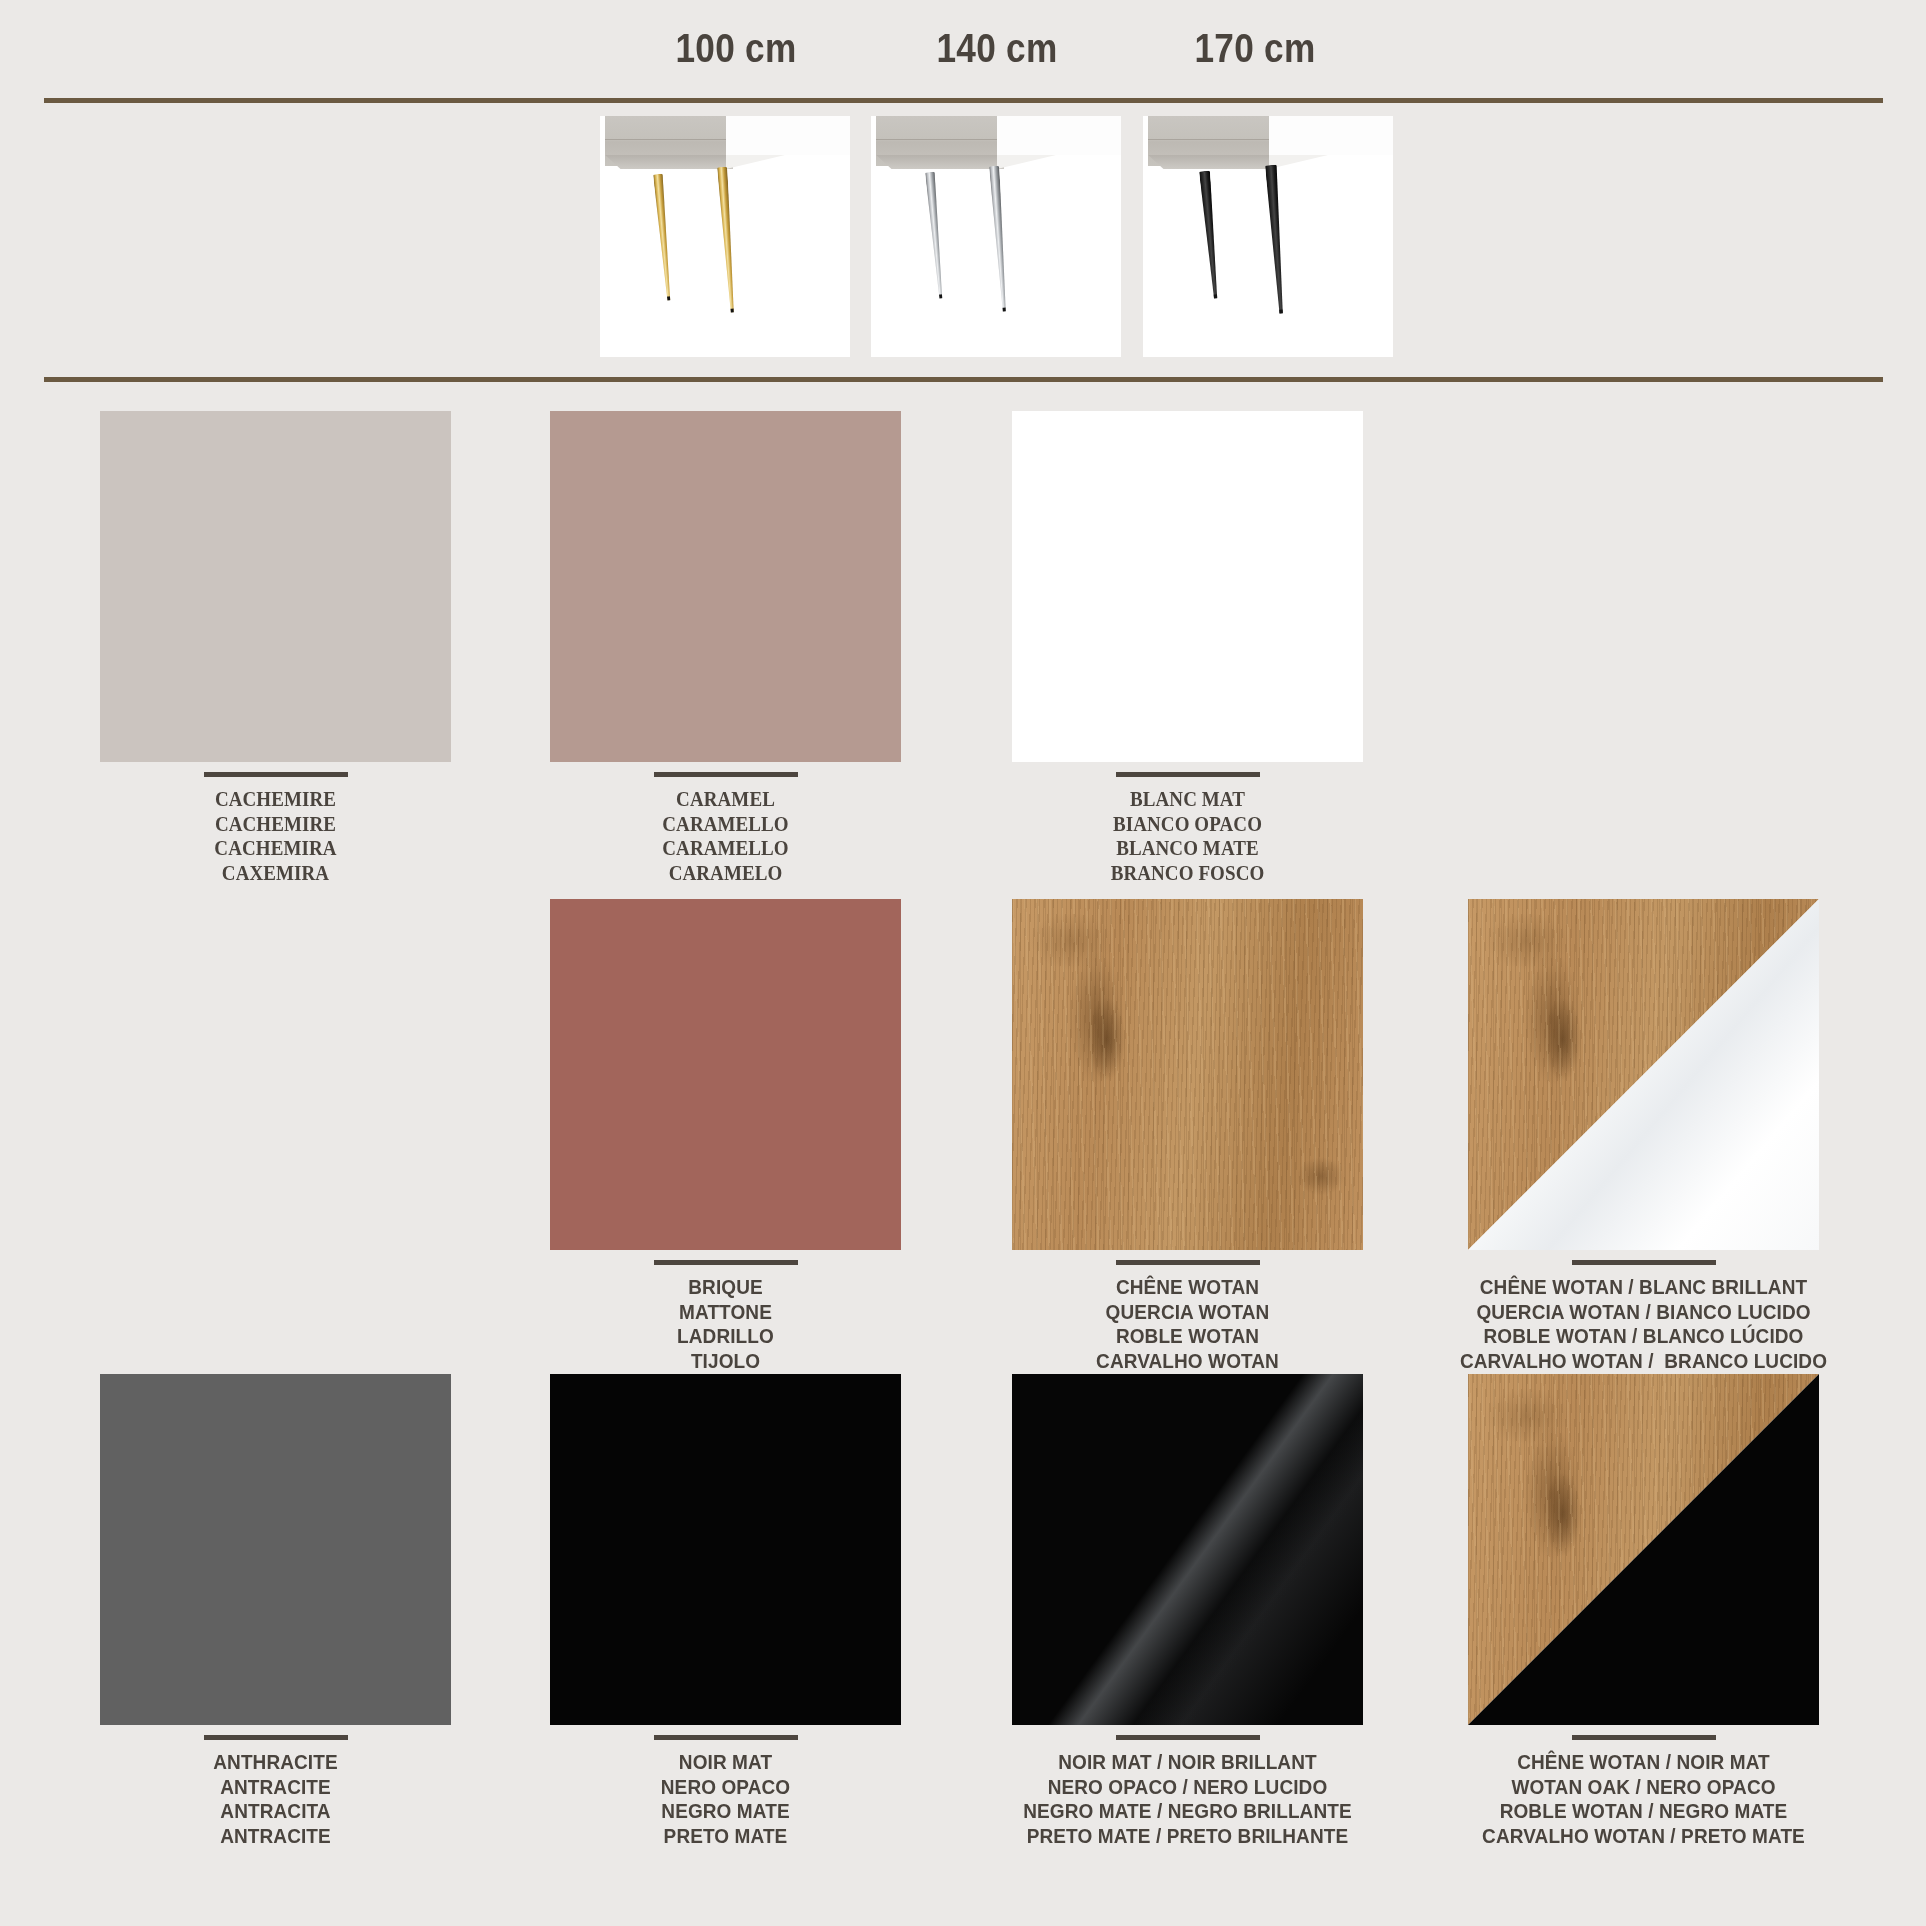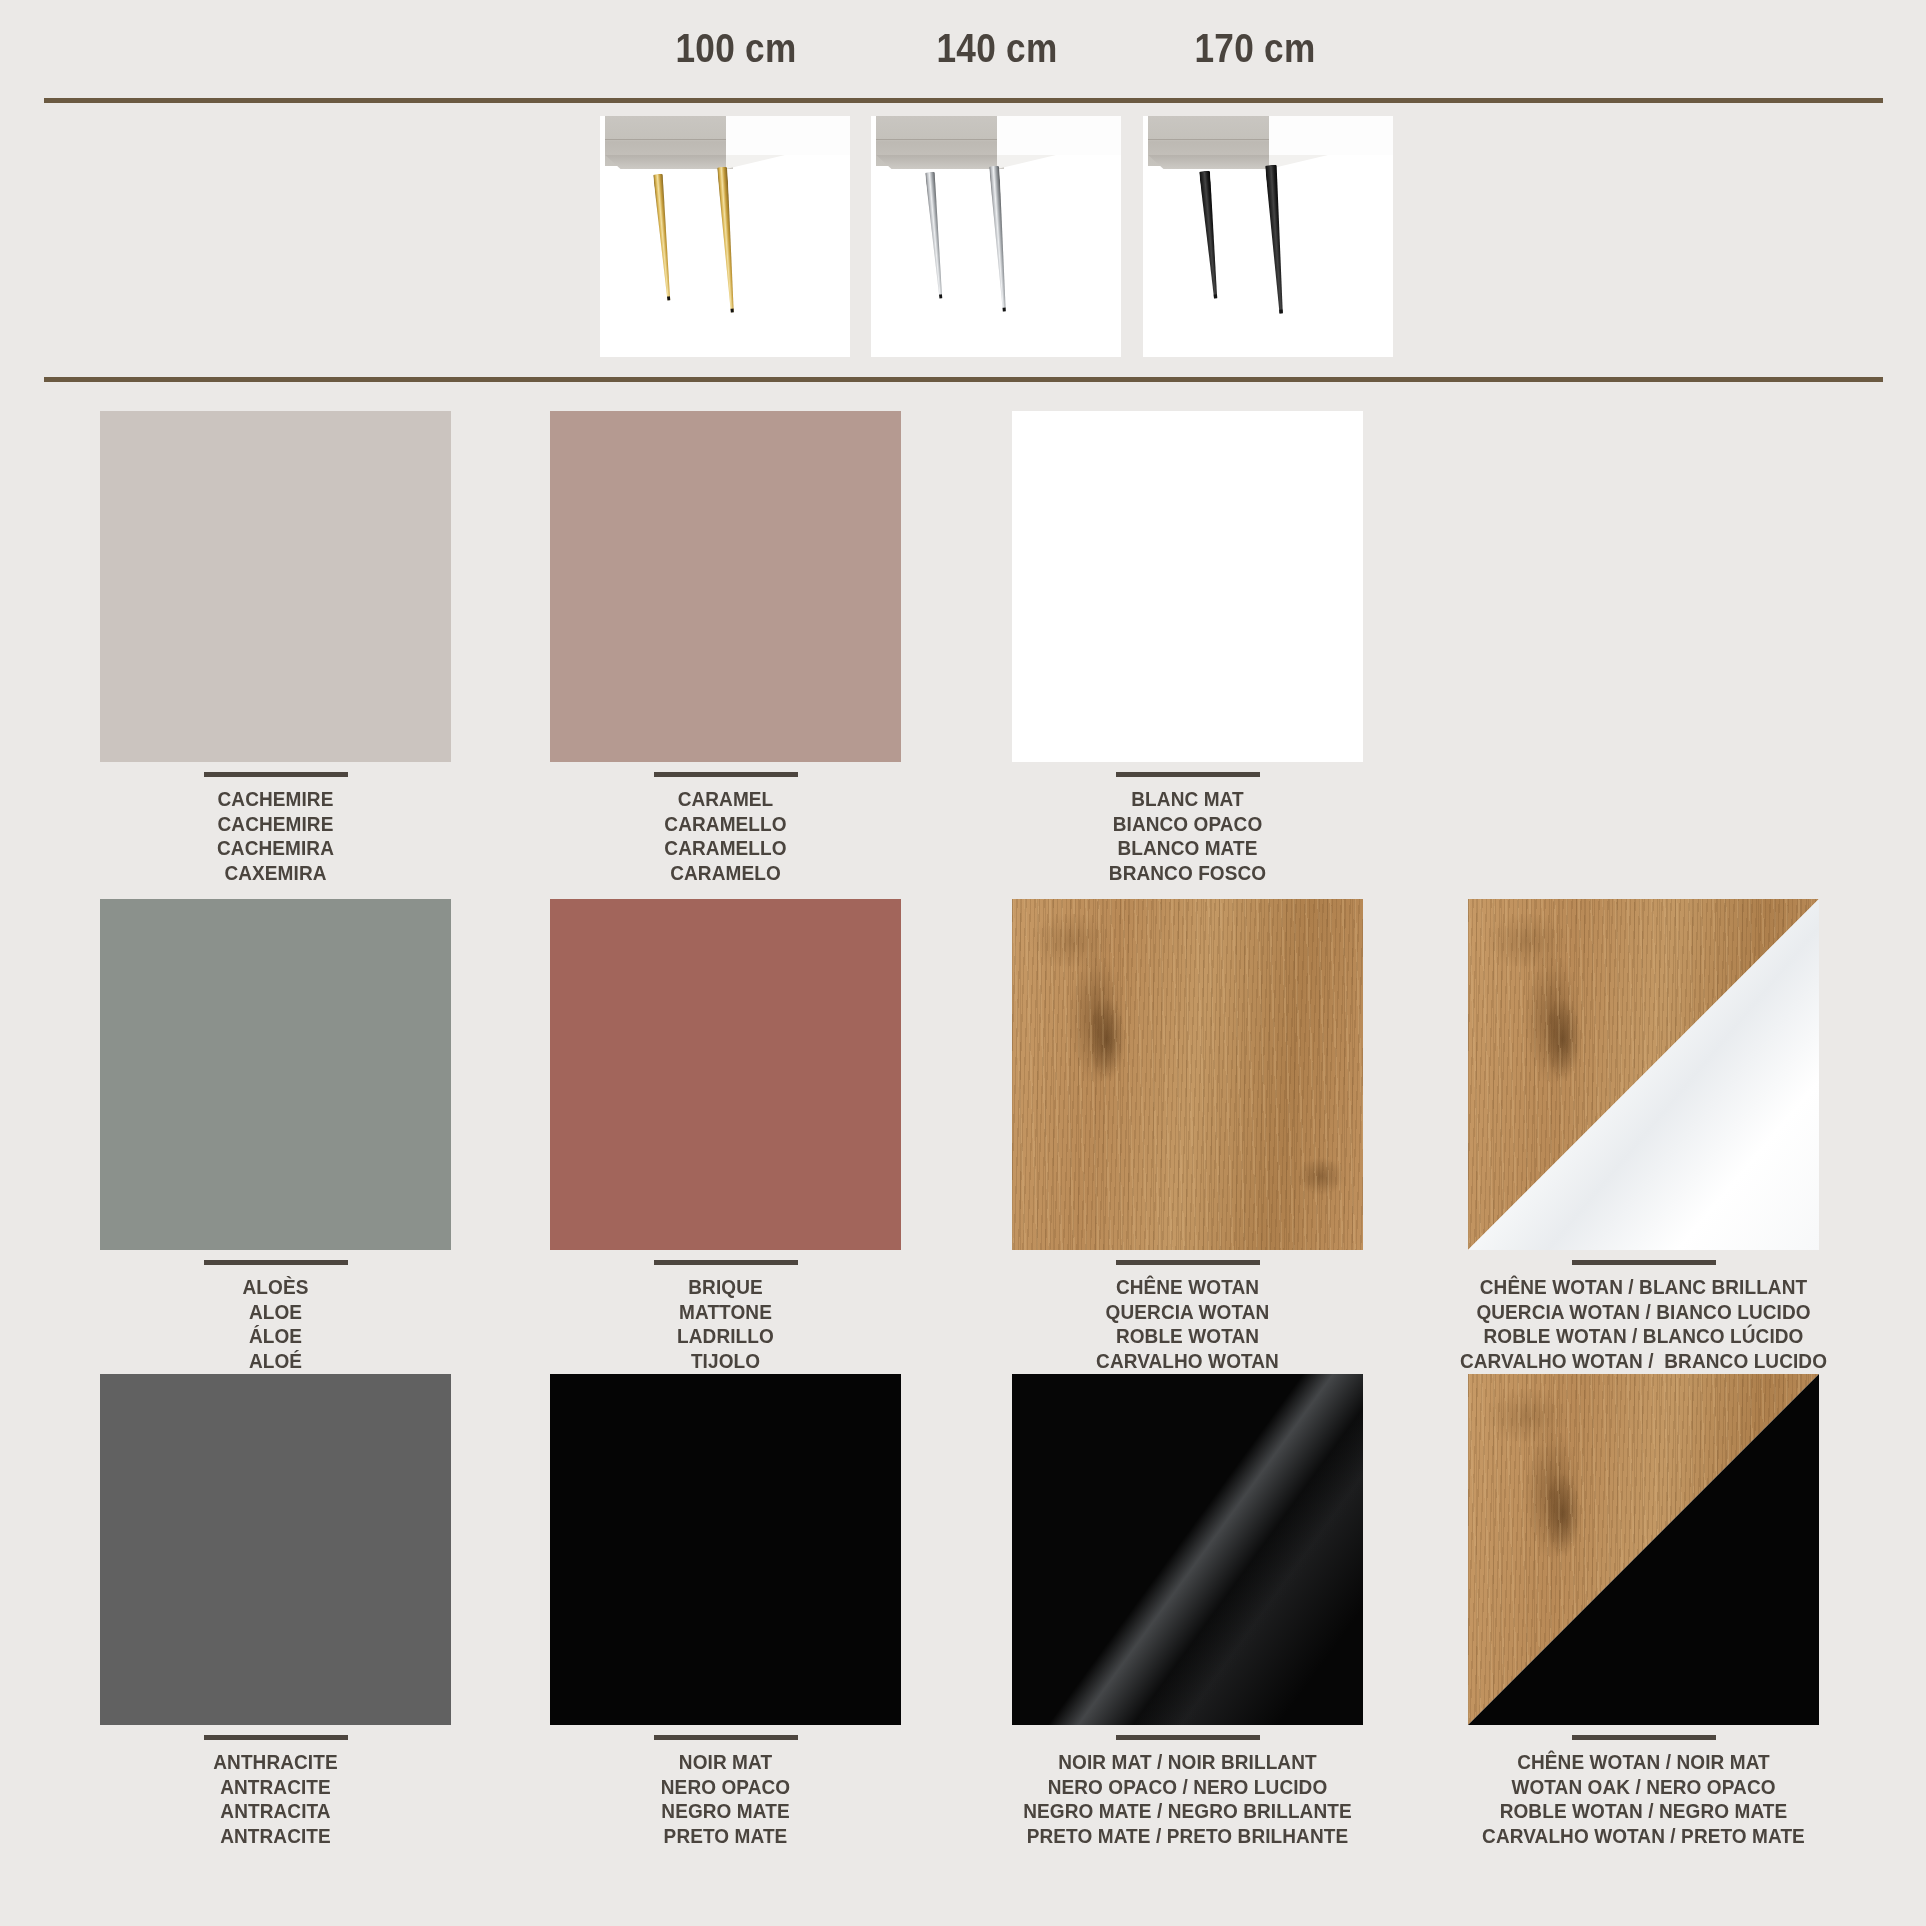--- a/index.html
+++ b/index.html
@@ -86,21 +86,21 @@
   .leg .tip { position:absolute; bottom:-3.9px; left:50%; transform:translateX(-50%);
     width:6.4px; height:7.7px; background:#141414; border-radius:0 0 3.2px 3.2px; }
 
   
   .grid { position: absolute; top: 411px; left: 0; width: 1926px; height: 1515px; }
   .cell { position: absolute; width: 449px; }
   .col1 { left: 51px; }
   .col2 { left: 501px; }
   .col3 { left: 963px; }
   .col4 { left: 1419px; }
-  .row1 { top: 0; }
+  .row1 { top: 0; font-family: Liberation Serif, serif; }
   .row2 { top: 488px; }
   .row3 { top: 963px; }
 
   .swatch {
     width: 351px; height: 351px; margin: 0 auto; position: relative; overflow: hidden;
   }
   .sw-cachemire { background: #cbc4bf; }
   .sw-caramel   { background: #b59a91; }
   .sw-aloes     { background: #8b918c; }
   .sw-brique    { background: #a2655b; }
@@ -260,30 +260,20 @@
       <div class="lbl-wrap">
         <div class="divider"></div>
         <div class="lbl">BLANC MAT</div>
         <div class="lbl">BIANCO OPACO</div>
         <div class="lbl">BLANCO MATE</div>
         <div class="lbl">BRANCO FOSCO</div>
       </div>
     </div>
 
 
-    <div class="cell col1 row2">
-      <div class="swatch sw-aloes"></div>
-      <div class="lbl-wrap">
-        <div class="divider"></div>
-        <div class="lbl">ALOÈS</div>
-        <div class="lbl">ALOE</div>
-        <div class="lbl">ÁLOE</div>
-        <div class="lbl">ALOÉ</div>
-      </div>
-    </div>
 
     <div class="cell col2 row2">
       <div class="swatch sw-brique"></div>
       <div class="lbl-wrap">
         <div class="divider"></div>
         <div class="lbl">BRIQUE</div>
         <div class="lbl">MATTONE</div>
         <div class="lbl">LADRILLO</div>
         <div class="lbl">TIJOLO</div>
       </div>

